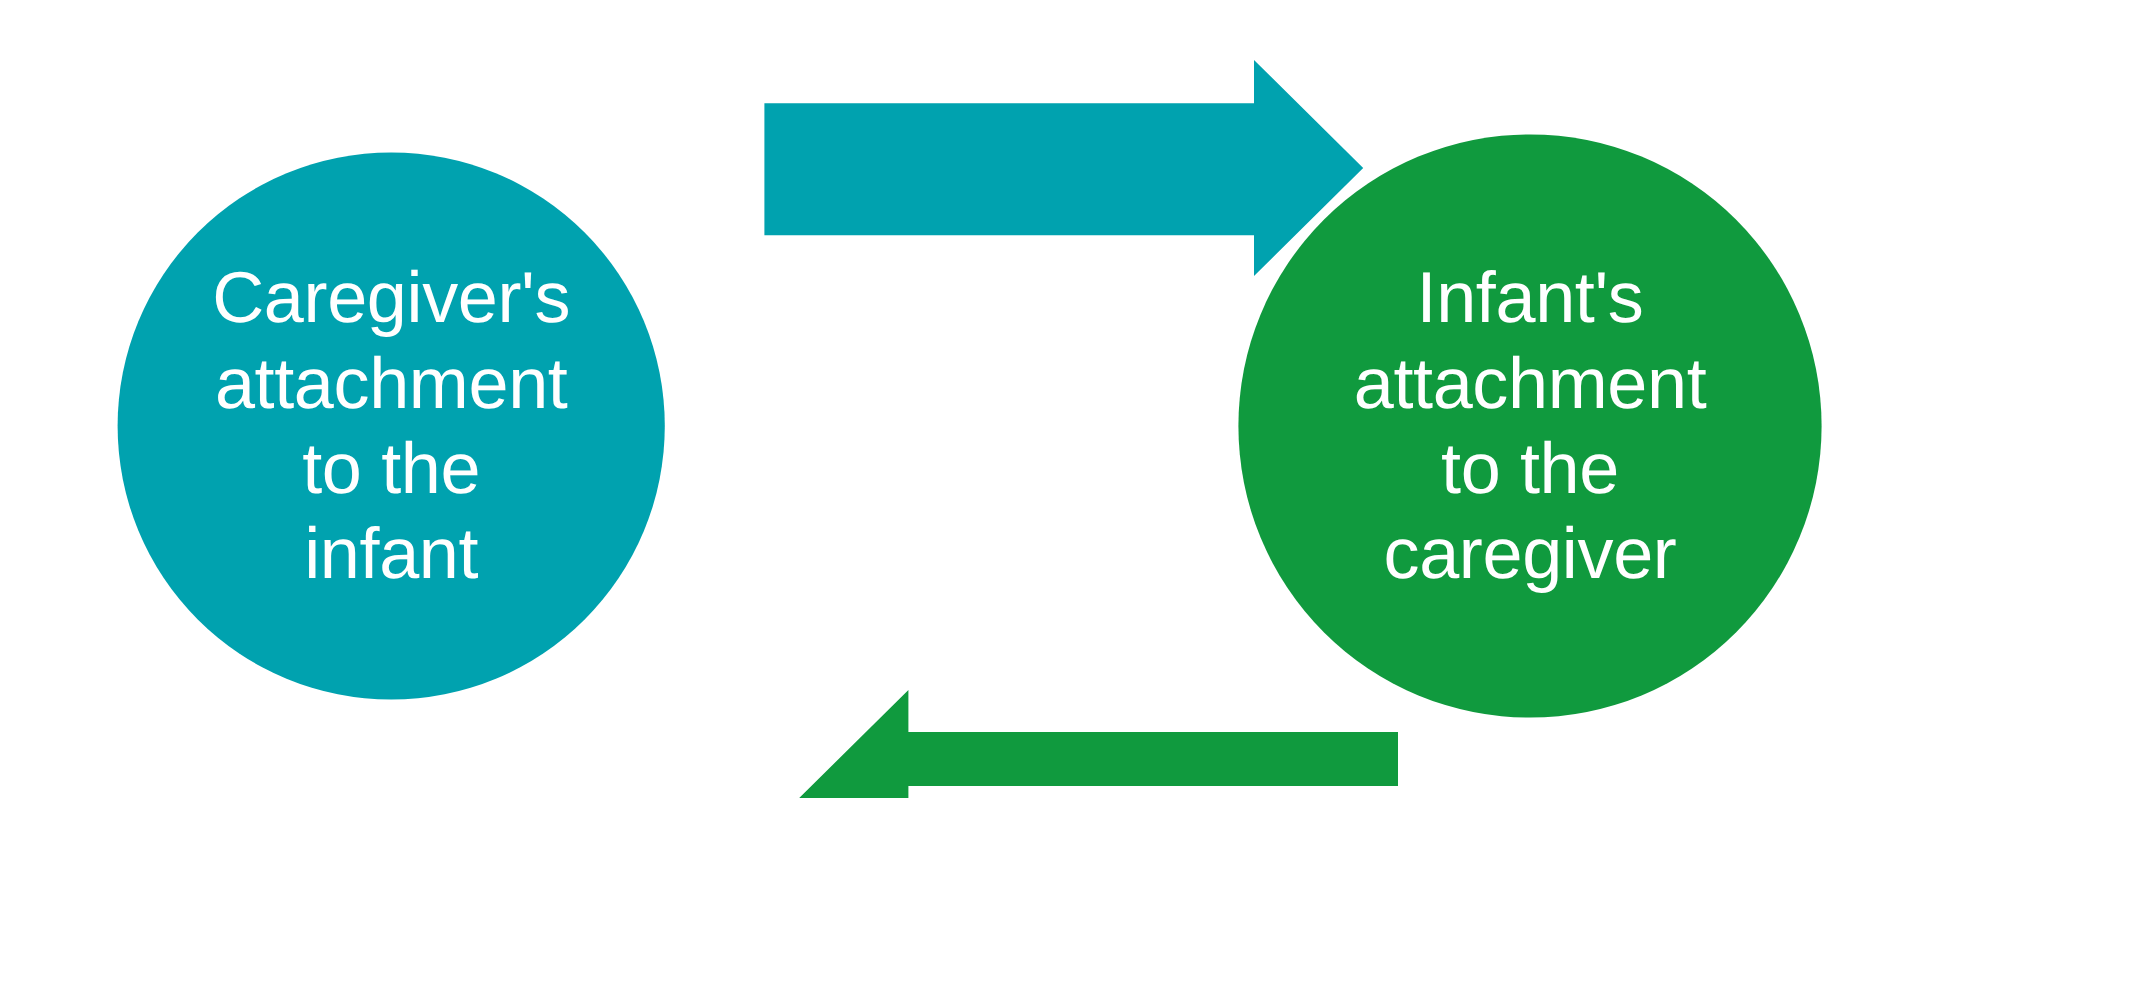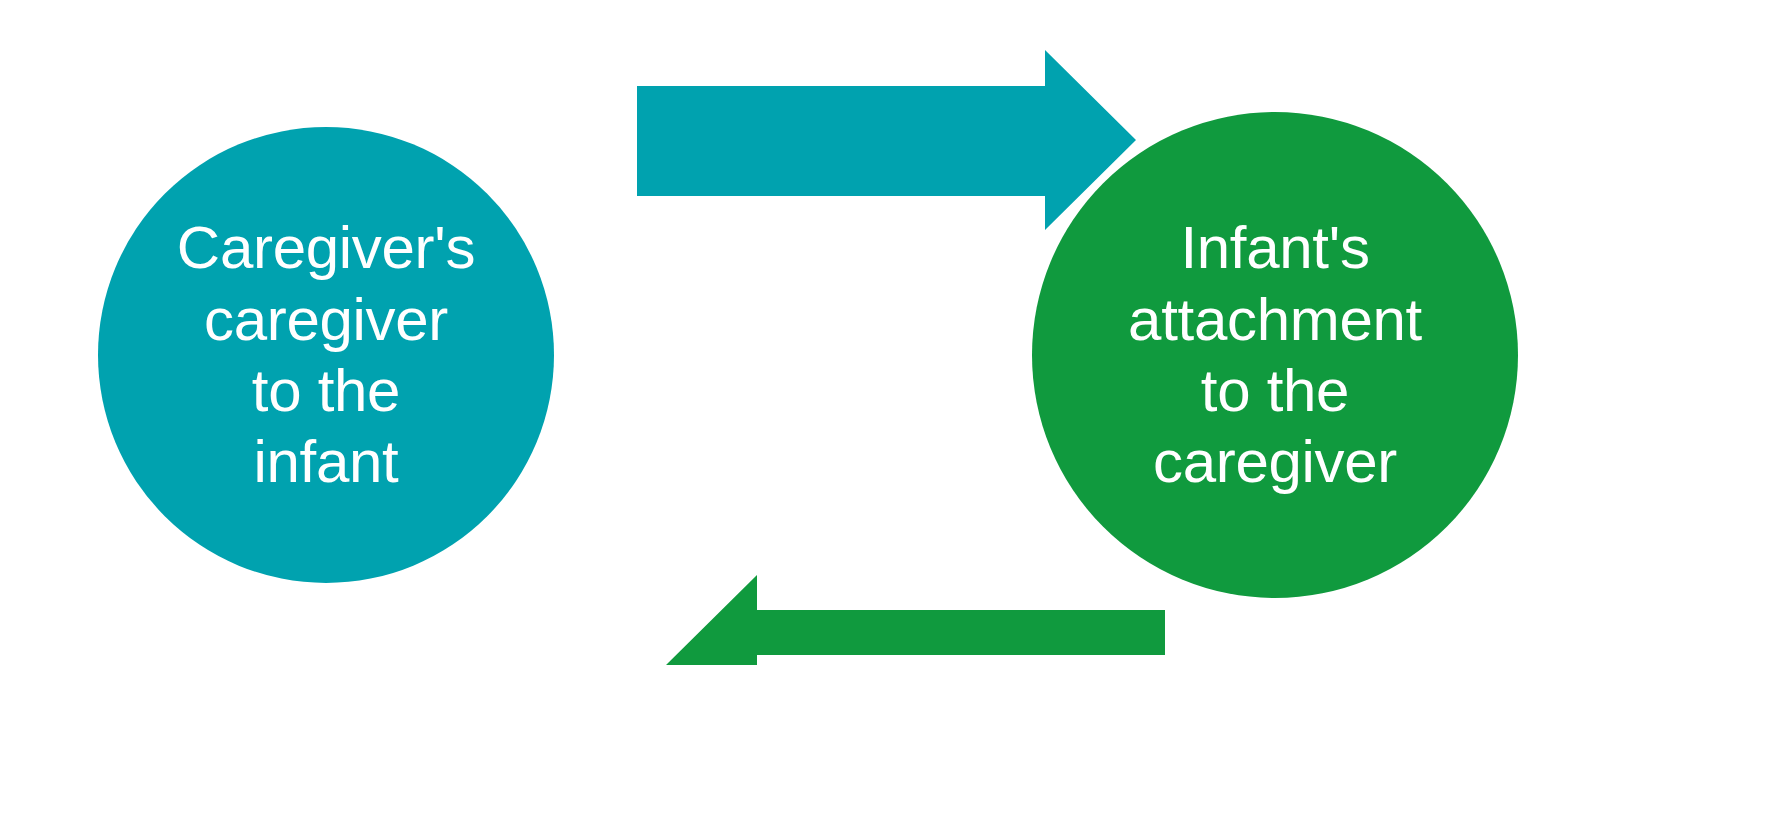--- a/index.html
+++ b/index.html
@@ -68,21 +68,21 @@
     height: 170px;
   }
 </style>
 </head>
 <body>
 
 <div id="stage" style="background: rgb(255, 255, 255);">
 
   <div class="circle" id="circle-caregiver" style="background: rgb(0, 162, 175);">
     <span class="circle-label" style="color: rgb(255, 255, 255);">Caregiver's
-caregiver
+attachment
 to the
 infant</span>
   </div>
 
   <div class="circle" id="circle-infant" style="background: rgb(16, 154, 62);">
     <span class="circle-label" style="color: rgb(255, 255, 255);">Infant's
 attachment
 to the
 caregiver</span>
   </div>

